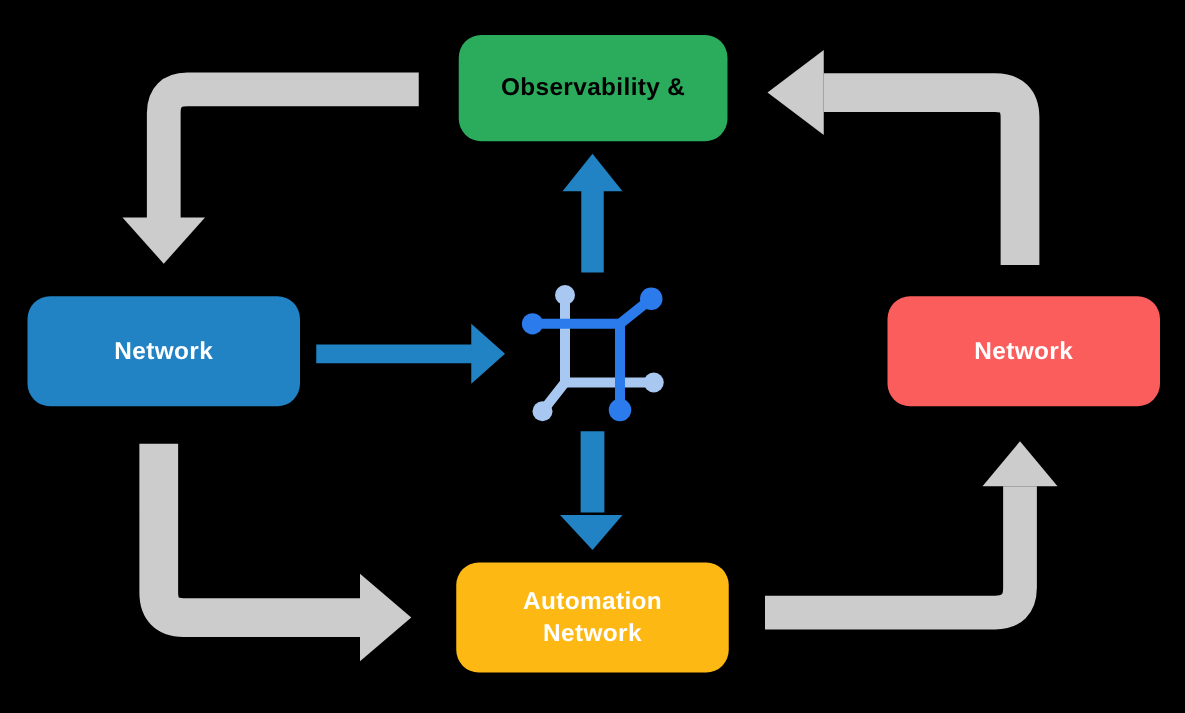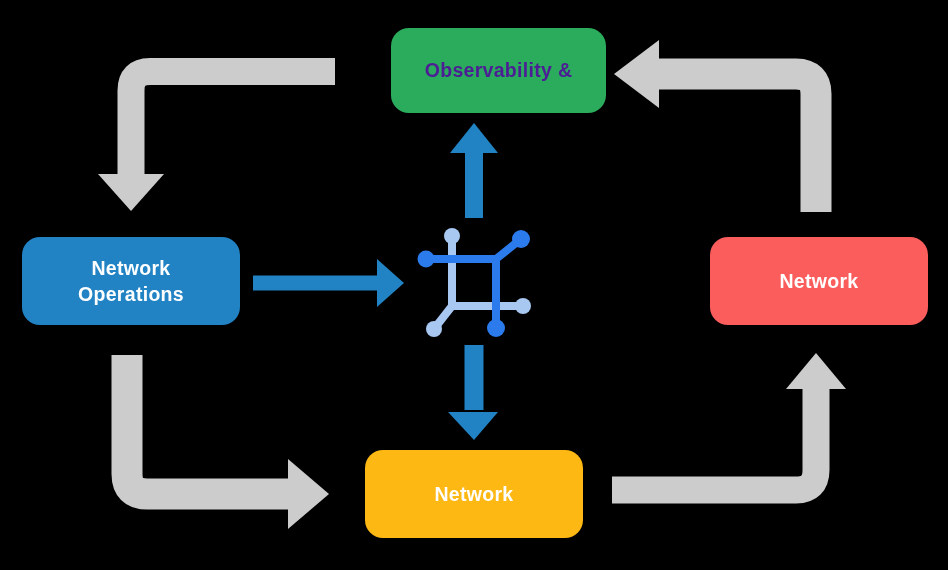--- a/index.html
+++ b/index.html
@@ -75,34 +75,34 @@
       <path class="shaft" d="M474 218 V151" stroke-width="18" style="stroke: rgb(33, 130, 196);"></path>
       <polygon points="450,153 498,153 474,123" style="fill: rgb(33, 130, 196);"></polygon>
     </g>
 
     <g>
       <path class="shaft" d="M474 345 V410" stroke-width="19" style="stroke: rgb(33, 130, 196);"></path>
       <polygon points="448,412 498,412 474,440" style="fill: rgb(33, 130, 196);"></polygon>
     </g>
   </svg>
 
-  <div class="node node-observability" style="background: rgb(43, 172, 92); color: #4c1d95; margin-left: 24px;">
+  <div class="node node-observability" style="background: rgb(43, 172, 92); color: #000000;">
     <span>Observability &amp;</span>
   </div>
 
   <div class="node node-operations" style="background: rgb(33, 130, 196); color: rgb(255, 255, 255);">
     <span>Network</span>
-    <span>Operations</span>
   </div>
 
   <div class="node node-infrastructure" style="background: rgb(251, 93, 93); color: rgb(255, 255, 255);">
     <span>Network</span>
   </div>
 
   <div class="node node-automation" style="background: rgb(253, 184, 19); color: rgb(255, 255, 255);">
+    <span>Automation</span>
     <span>Network</span>
   </div>
 
   <svg class="center-icon" viewBox="0 0 120 120">
 
     <g stroke-width="8" stroke-linecap="round" fill="none">
       <line x1="37" y1="14" x2="37" y2="84" style="stroke: rgb(168, 200, 242);"></line>
       <line x1="37" y1="84" x2="81" y2="84" style="stroke: rgb(168, 200, 242);"></line>
       <line x1="81" y1="84" x2="108" y2="84" style="stroke: rgb(168, 200, 242);"></line>
       <line x1="37" y1="84" x2="19" y2="107" style="stroke: rgb(168, 200, 242);"></line>

